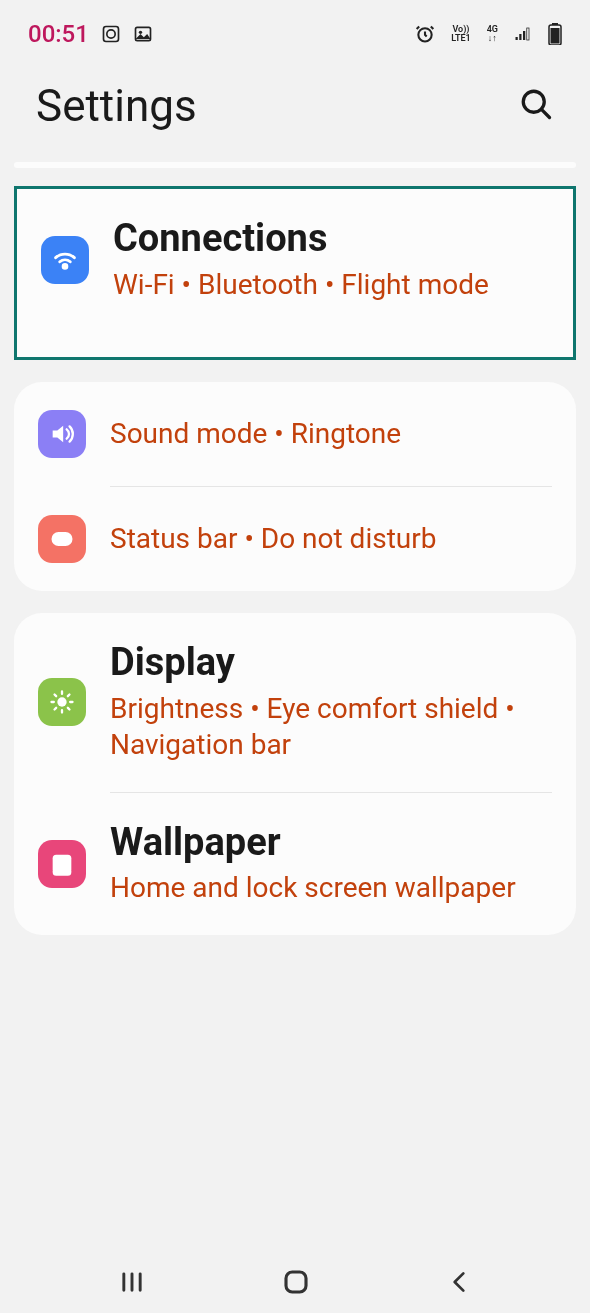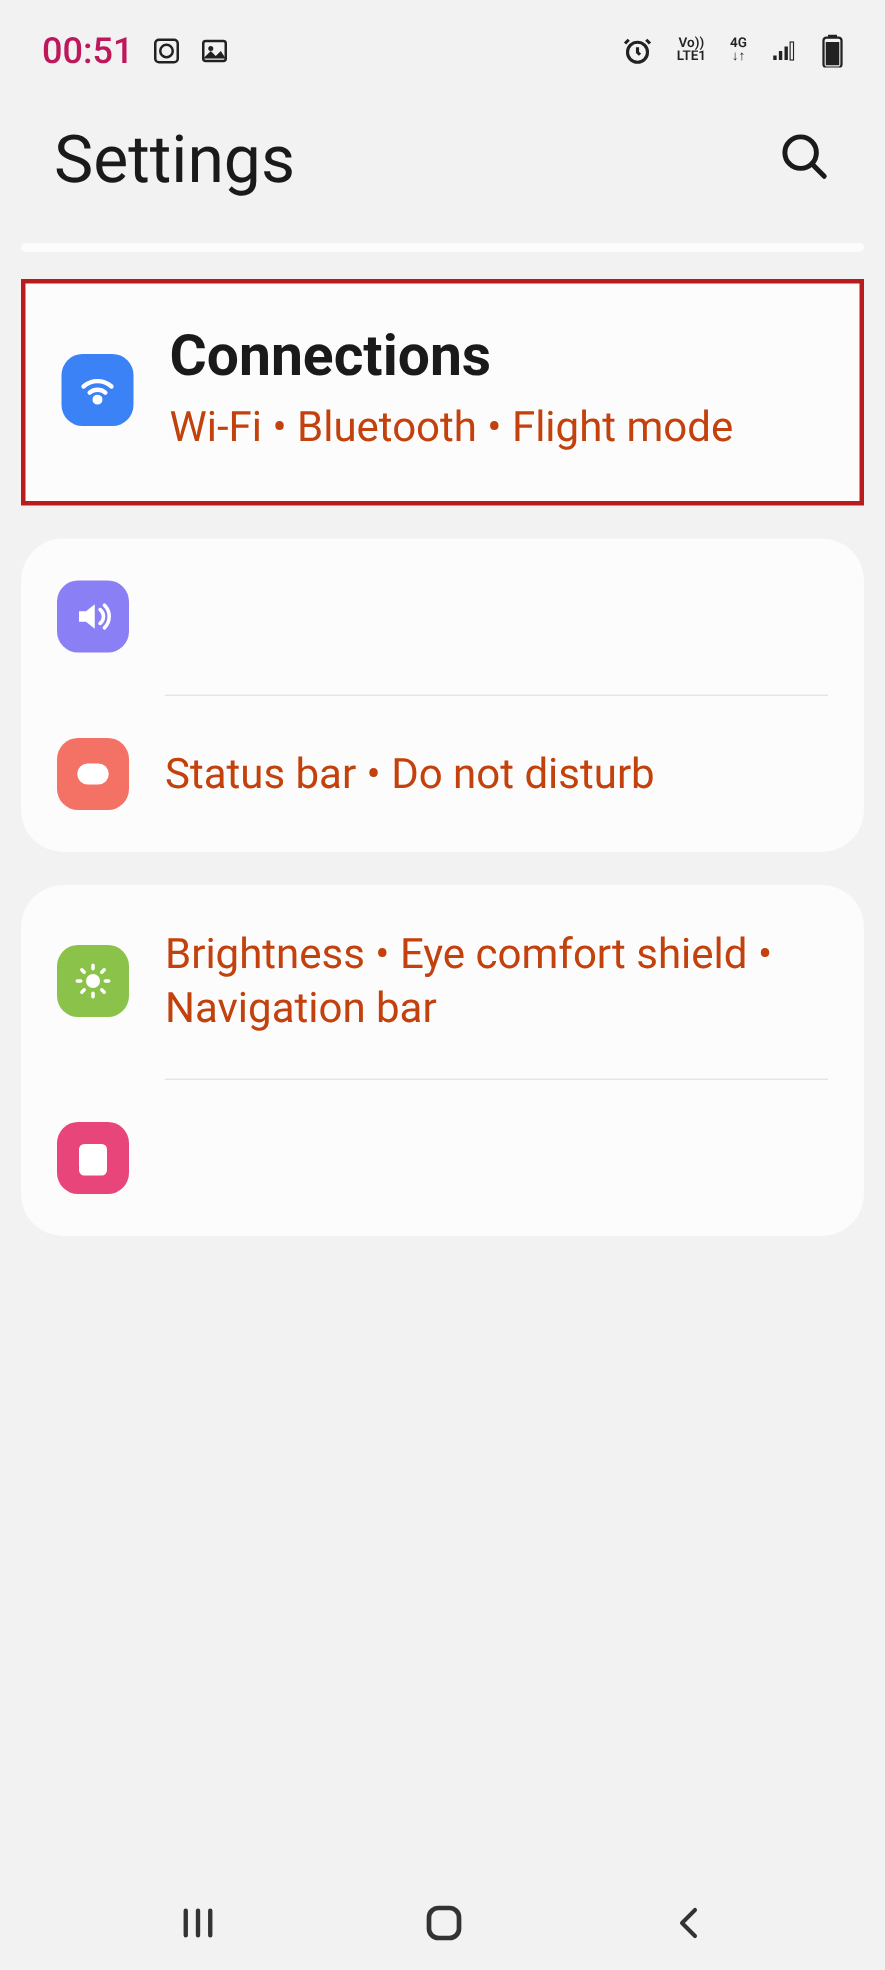--- a/index.html
+++ b/index.html
@@ -66,23 +66,23 @@
     .content {
       padding: 0 14px;
     }
     .card {
       background: #fcfcfc;
       border-radius: 28px;
       margin-bottom: 22px;
       overflow: hidden;
     }
     .card.highlighted {
-      border: 3px solid #b91c1c;
+      border: 3px solid #0f766e;
       border-radius: 0;
-      padding-bottom: 3px;
+      padding-bottom: 26px;
     }
     .settings-item {
       display: flex;
       align-items: center;
       padding: 28px 24px;
       gap: 24px;
     }
     .item-icon {
       width: 48px;
       height: 48px;
@@ -223,20 +223,21 @@
 
   <div class="card">
     <div class="settings-item">
       <div class="item-icon icon-purple">
         <svg width="28" height="28" viewBox="0 0 24 24" fill="currentColor">
             <path d="M4 9v6h4l5 4V5L8 9H4z"></path>
             <path d="M16 8a5 5 0 0 1 0 8M18.5 5.5a9 9 0 0 1 0 13" fill="none" stroke="currentColor" stroke-width="2" stroke-linecap="round"></path>
           </svg>
       </div>
       <div class="item-content">
+        <div class="item-subtitle">Sound mode  •  Ringtone</div>
       </div>
     </div>
     <div class="divider"></div>
     <div class="settings-item">
       <div class="item-icon icon-coral">
         <svg width="28" height="28" viewBox="0 0 24 24" fill="currentColor">
             <rect x="3" y="6" width="18" height="12" rx="6"></rect>
             <circle cx="9" cy="12" r="3.5" fill="#fff"></circle>
           </svg>
       </div>
@@ -250,32 +251,37 @@
     <div class="settings-item">
       <div class="item-icon icon-green">
         <svg width="28" height="28" viewBox="0 0 24 24" fill="currentColor">
             <circle cx="12" cy="12" r="4"></circle>
             <g stroke="currentColor" stroke-width="2" stroke-linecap="round">
               <path d="M12 3v2M12 19v2M3 12h2M19 12h2M5.6 5.6l1.4 1.4M17 17l1.4 1.4M5.6 18.4L7 17M17 7l1.4-1.4"></path>
             </g>
           </svg>
       </div>
       <div class="item-content">
+        <div class="item-title">Display</div>
         <div class="item-subtitle">Brightness  •  Eye comfort shield  •  Navigation bar</div>
       </div>
     </div>
     <div class="divider"></div>
     <div class="settings-item">
       <div class="item-icon icon-pink">
         <svg width="28" height="28" viewBox="0 0 24 24" fill="currentColor">
             <rect x="4" y="4" width="16" height="16" rx="3" fill="#fff"></rect>
             <circle cx="9" cy="10" r="2"></circle>
             <path d="M4 18l5-5 3 3 4-4 4 6v1a3 3 0 0 1-3 3H7a3 3 0 0 1-3-3z"></path>
           </svg>
       </div>
+      <div class="item-content">
+        <div class="item-title">Wallpaper</div>
+        <div class="item-subtitle">Home and lock screen wallpaper</div>
+      </div>
     </div>
   </div>
 
 </div>
 
 <div class="nav-bar">
   <div class="nav-button">
     <svg width="28" height="28" viewBox="0 0 24 24" stroke="currentColor" stroke-width="2.5" stroke-linecap="round">
         <path d="M5 5v14M12 5v14M19 5v14"></path>
       </svg>

